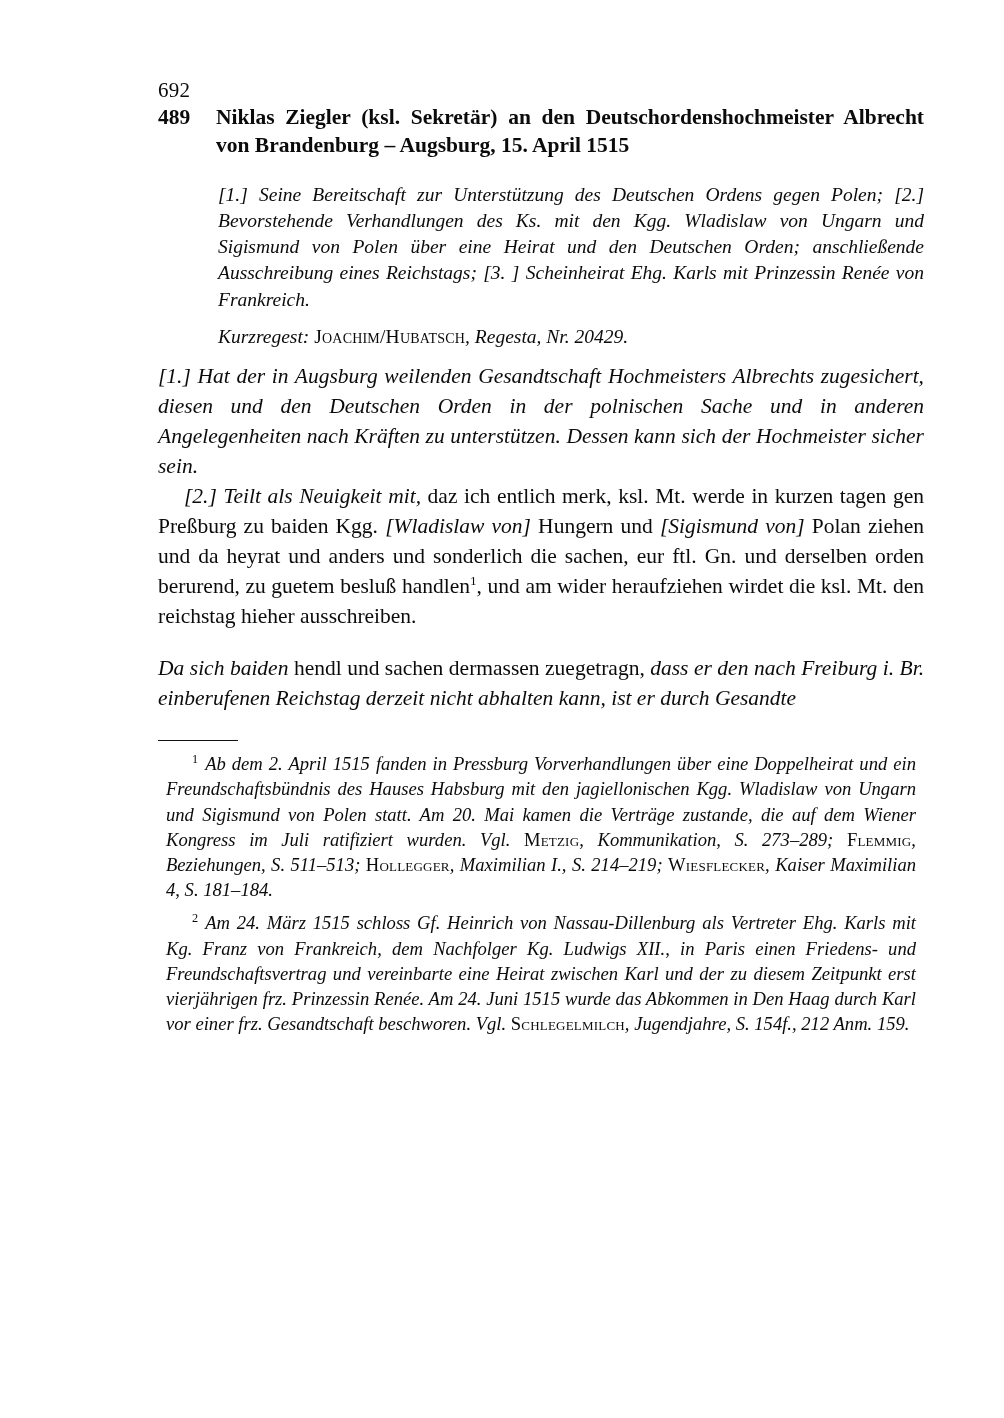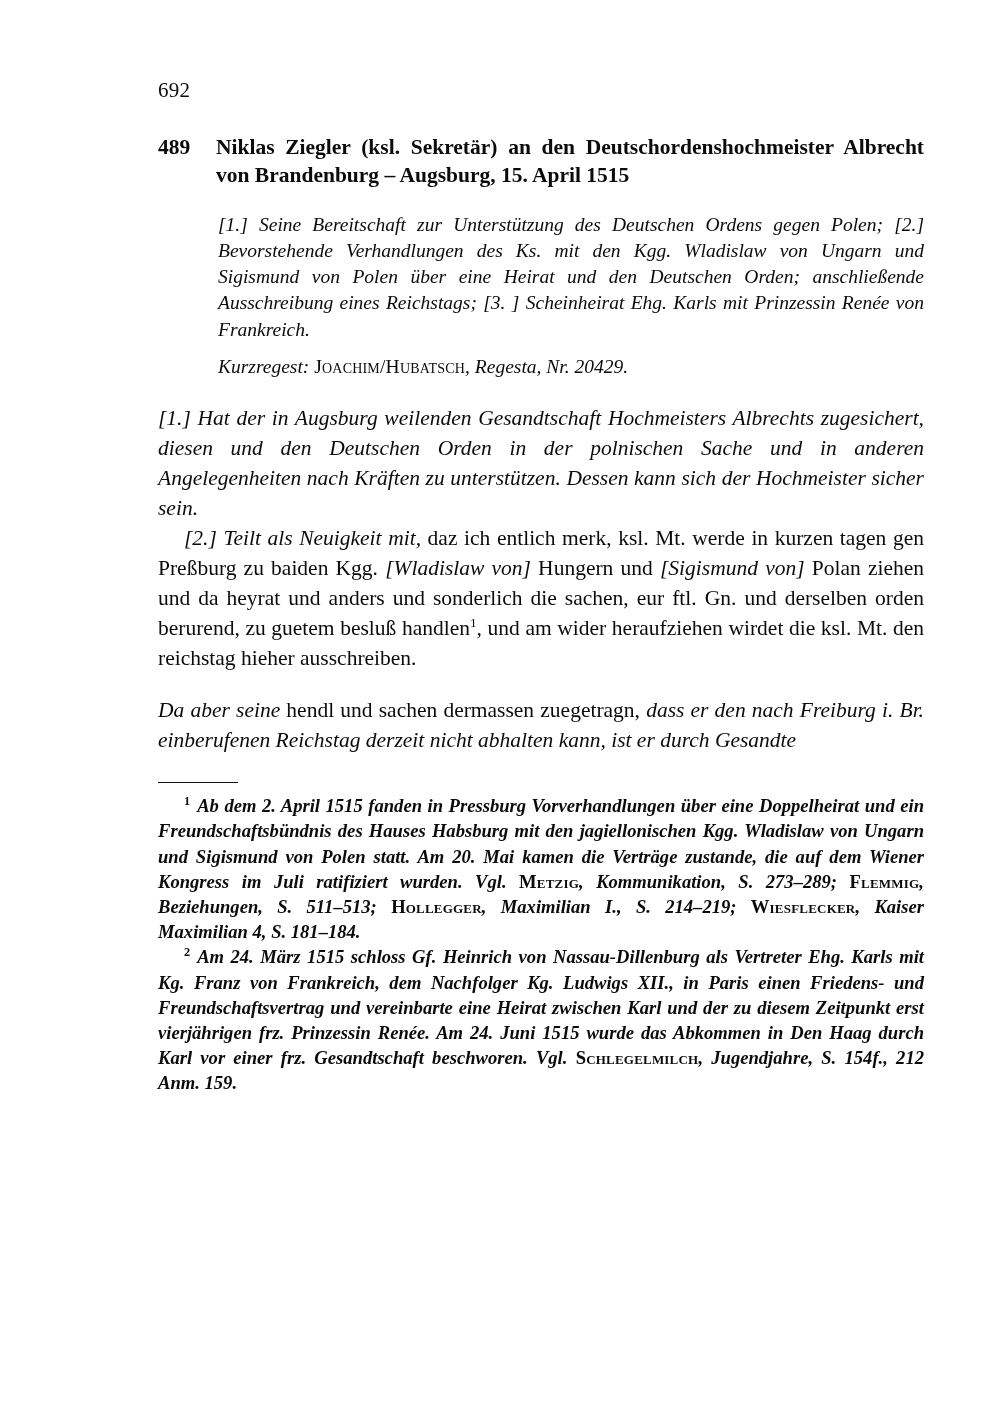--- a/index.html
+++ b/index.html
@@ -41,21 +41,20 @@
   .head-title {
     flex: 1 1 auto;
     text-align: center;
     padding-right: 48px;
     letter-spacing: .1px;
   }
 
   
   .doc-heading {
     display: flex;
-    margin-top: 30px;
     font-weight: bold;
     font-size: 21.5px;
     line-height: 1.32;
   }
   .doc-heading .num {
     width: 58px;
     flex: 0 0 58px;
   }
   .doc-heading .htext {
     flex: 1 1 auto;
@@ -87,21 +86,21 @@
   }
   .apparatus .source .roman {
     font-style: normal;
   }
   .apparatus.second {
     margin-top: 30px;
   }
 
   
   .body-text {
-    margin-top: 24px;
+    margin-top: 12px;
     font-size: 21.5px;
     line-height: 1.395;
     text-align: justify;
     text-align-last: left;
     hyphens: manual;
   }
   .body-text p {
     margin: 0;
   }
   .body-text p.indent {
@@ -127,23 +126,22 @@
     text-align-last: left;
     hyphens: manual;
   }
   .fn-rule {
     width: 80px;
     height: 1px;
     background: #111;
     margin-bottom: 10px;
   }
   .footnotes p {
-    margin: 0;
+    margin: 8px;
     text-indent: 26px;
-    font-weight: bold;
   }
   .footnotes .fn-num {
     font-style: normal;
     font-size: 0.66em;
     vertical-align: super;
     line-height: 0;
     margin-right: 7px;
   }
   .sc {
     font-variant: small-caps;
@@ -178,21 +176,21 @@
     </div>
 
     <div class="body-text">
         <p><span class="it">[1.] Hat der in Augsburg weilenden Gesandtschaft Hochmeisters Albrechts zugesichert, diesen und den Deutschen Orden in der polnischen Sache und in anderen Angelegenheiten nach Kräften zu unterstützen. Dessen kann sich der Hochmeister sicher sein.</span></p>
         <p class="indent"><span class="it">[2.] Teilt als Neuigkeit mit,</span><span> daz ich entlich merk, ksl. Mt. werde in kurzen tagen gen Preßburg zu baiden Kgg. </span><span class="it">[Wladislaw von]</span><span> Hungern und </span><span class="it">[Sigismund von]</span><span> Polan ziehen und da heyrat und anders und sonderlich die sachen, eur ftl. Gn. und derselben orden berurend, zu guetem besluß handlen</span><sup class="fnref">1</sup><span>, und am wider heraufziehen wirdet die ksl. Mt. den reichstag hieher ausschreiben.</span></p>
       </div>
 
 
 
     <div class="body-text second">
-        <p><span class="it">Da aber seine</span><span> hendl und sachen dermassen zuegetragn, </span><span class="it">dass er den nach Freiburg i. Br. einberufenen Reichstag derzeit nicht abhalten kann, ist er durch Gesandte</span></p>
+        <p><span class="it">Da sich baiden</span><span> hendl und sachen dermassen zuegetragn, </span><span class="it">dass er den nach Freiburg i. Br. einberufenen Reichstag derzeit nicht abhalten kann, ist er durch Gesandte</span></p>
       </div>
 
     <div class="footnotes">
       <div class="fn-rule"></div>
       <div>
           <p><span class="fn-num">1</span><span class="it">Ab dem 2. April 1515 fanden in Pressburg Vorverhandlungen über eine Doppelheirat und ein Freundschaftsbündnis des Hauses Habsburg mit den jagiellonischen Kgg. Wladislaw von Ungarn und Sigismund von Polen statt. Am 20. Mai kamen die Verträge zustande, die auf dem Wiener Kongress im Juli ratifiziert wurden. Vgl. </span><span class="sc">Metzig</span><span class="it">, Kommunikation, S. 273–289; </span><span class="sc">Flemmig</span><span class="it">, Beziehungen, S. 511–513; </span><span class="sc">Hollegger</span><span class="it">, Maximilian I., S. 214–219; </span><span class="sc">Wiesflecker</span><span class="it">, Kaiser Maximilian 4, S. 181–184.</span></p>
           <p><span class="fn-num">2</span><span class="it">Am 24. März 1515 schloss Gf. Heinrich von Nassau-Dillenburg als Vertreter Ehg. Karls mit Kg. Franz von Frankreich, dem Nachfolger Kg. Ludwigs XII., in Paris einen Friedens- und Freundschaftsvertrag und vereinbarte eine Heirat zwischen Karl und der zu diesem Zeitpunkt erst vierjährigen frz. Prinzessin Renée. Am 24. Juni 1515 wurde das Abkommen in Den Haag durch Karl vor einer frz. Gesandtschaft beschworen. Vgl. </span><span class="sc">Schlegelmilch</span><span class="it">, Jugendjahre, S. 154f., 212 Anm. 159.</span></p>
         </div>
     </div>
 

